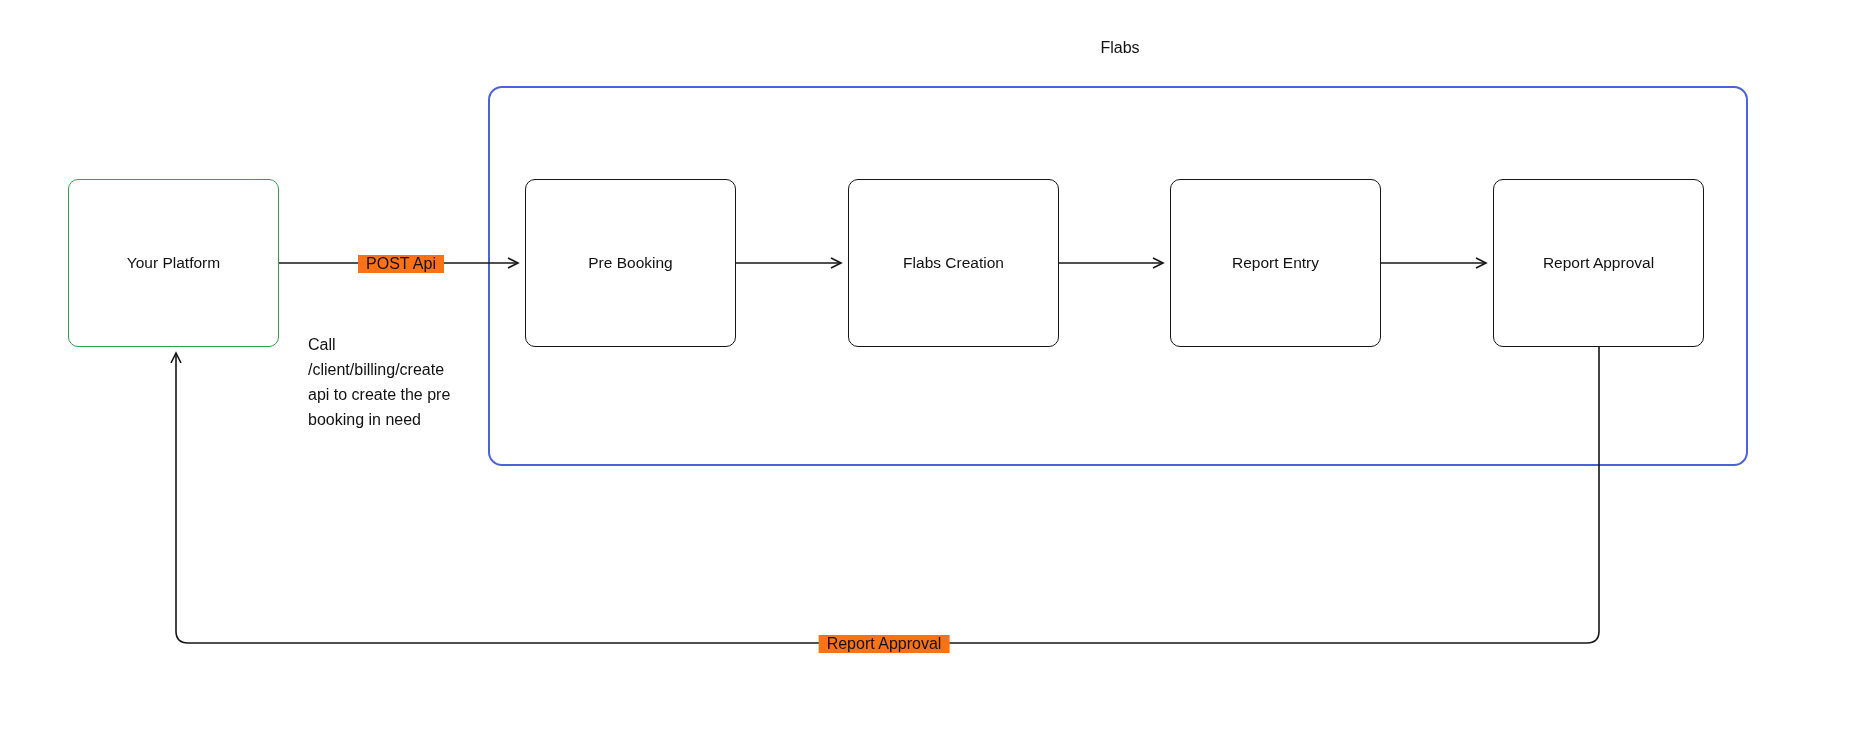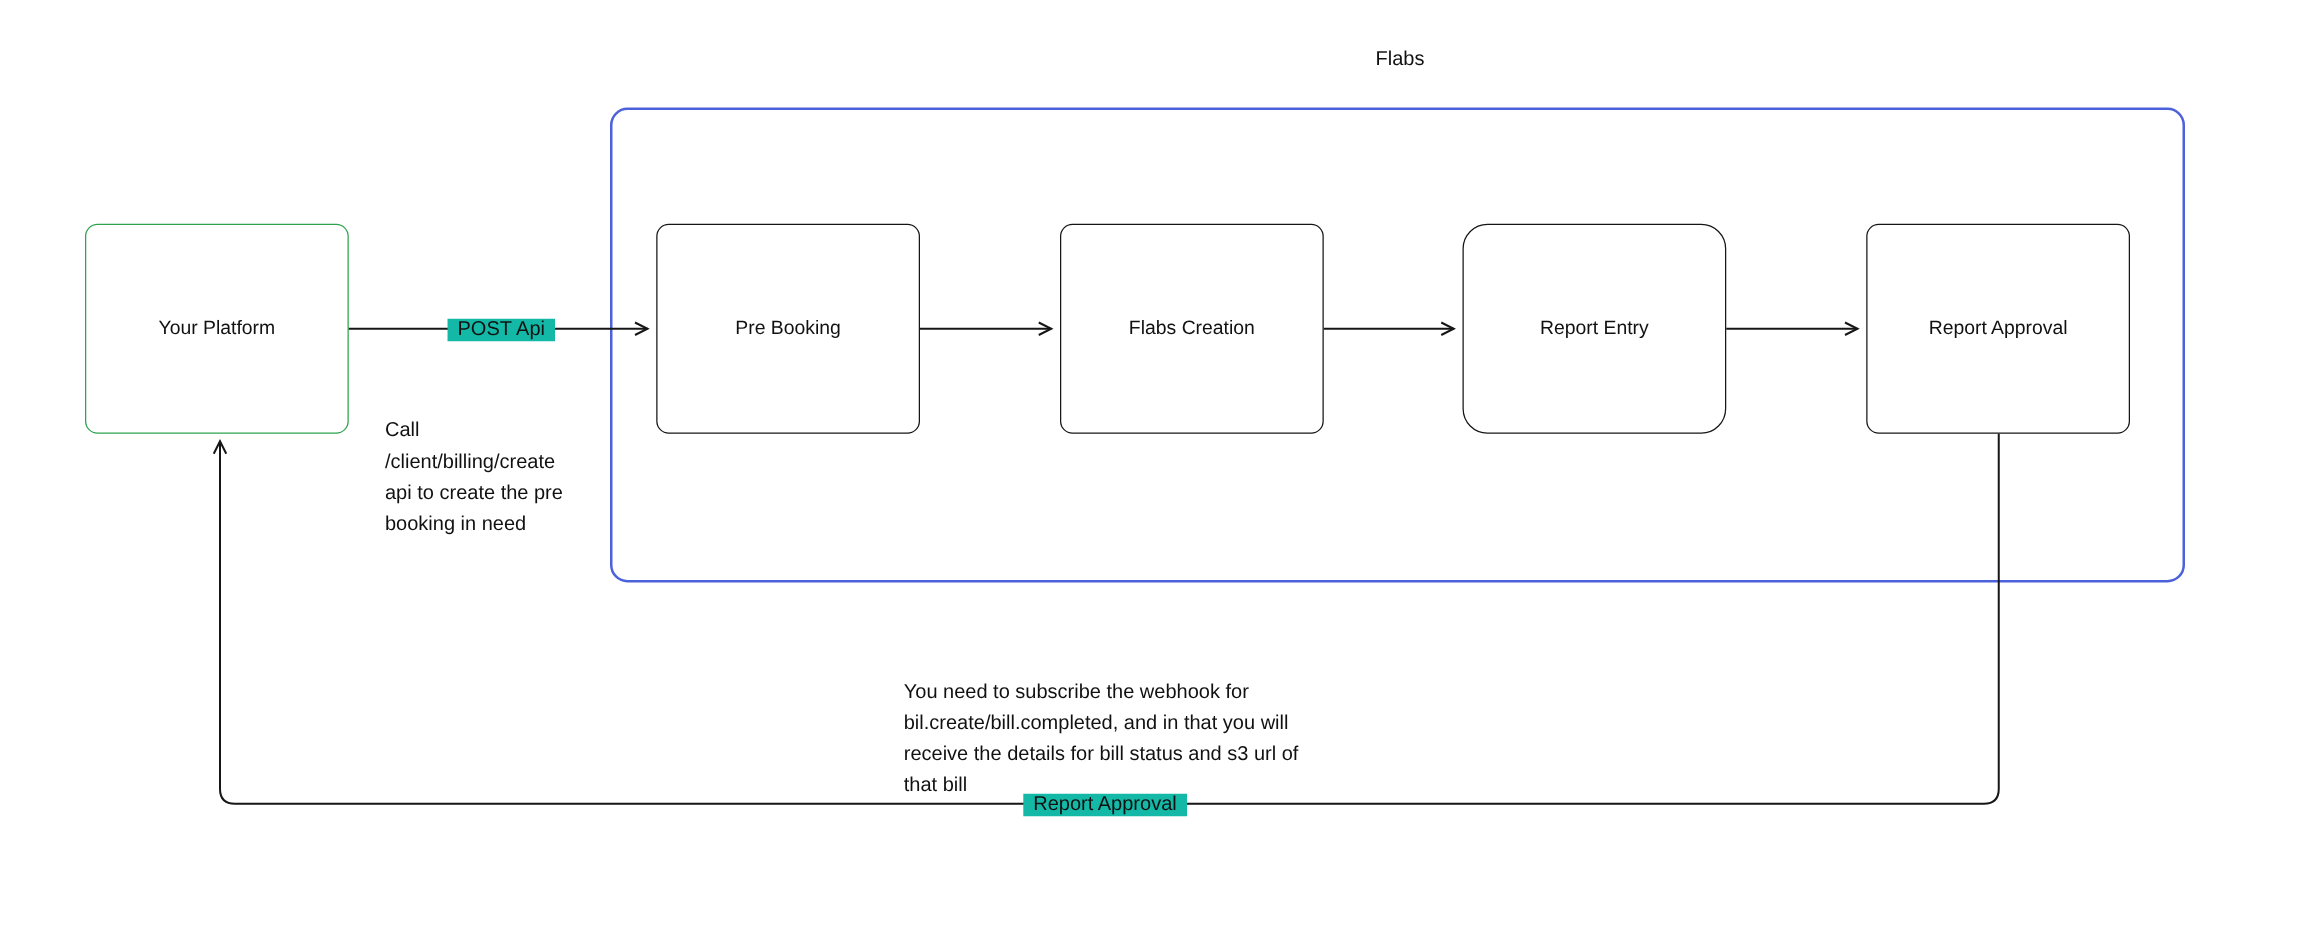--- a/index.html
+++ b/index.html
@@ -57,21 +57,21 @@
   .svg-layer {
     position: absolute;
     left: 0;
     top: 0;
     width: 1858px;
     height: 744px;
   }
   .edge-label {
     position: absolute;
     transform: translate(-50%, -50%);
-    background: #14b8a6;
+    background: #f97316;
     padding: 0 8px;
     font-size: 16px;
     white-space: nowrap;
     color: #111111;
   }
   .annotation {
     position: absolute;
     font-size: 16px;
     line-height: 25px;
     color: #111111;
@@ -93,21 +93,21 @@
   </div>
 
   <div class="node" style="left:525px;">
     <span class="node-label">Pre Booking</span>
   </div>
 
   <div class="node" style="left:848px;">
     <span class="node-label">Flabs Creation</span>
   </div>
 
-  <div class="node" style="left:1170px;border-radius:20px;">
+  <div class="node" style="left:1170px;">
     <span class="node-label">Report Entry</span>
   </div>
 
   <div class="node" style="left:1493px;">
     <span class="node-label">Report Approval</span>
   </div>
 
   <svg class="svg-layer" viewBox="0 0 1858 744" xmlns="http://www.w3.org/2000/svg">
     <defs>
       <marker id="arrowhead" markerUnits="userSpaceOnUse" markerWidth="16" markerHeight="16" refX="13" refY="8" orient="auto">
@@ -130,20 +130,14 @@
 
   <div class="edge-label" style="left:884px; top:644px;">Report Approval</div>
 
   <div class="annotation" style="left:308px; top:291px;margin-top:41px;">
     <div>Call</div>
     <div>/client/billing/create</div>
     <div>api to create the pre</div>
     <div>booking in need</div>
   </div>
 
-  <div class="annotation" style="left:723px; top:541px;">
-    <div>You need to subscribe the webhook for</div>
-    <div>bil.create/bill.completed, and in that you will</div>
-    <div>receive the details for bill status and s3 url of</div>
-    <div>that bill</div>
-  </div>
 
 </div>
 
 </body></html>

